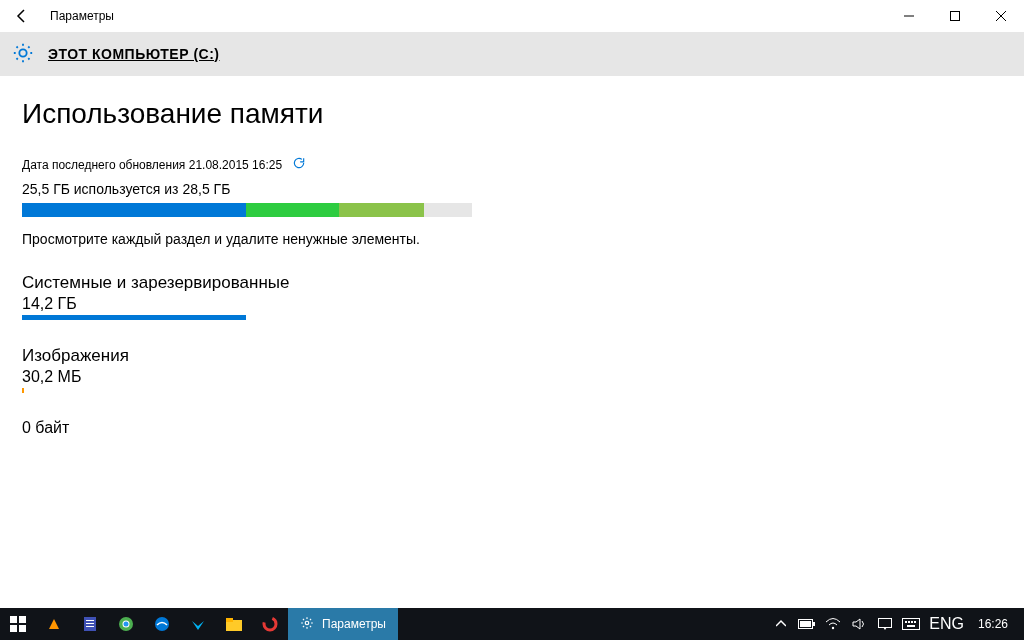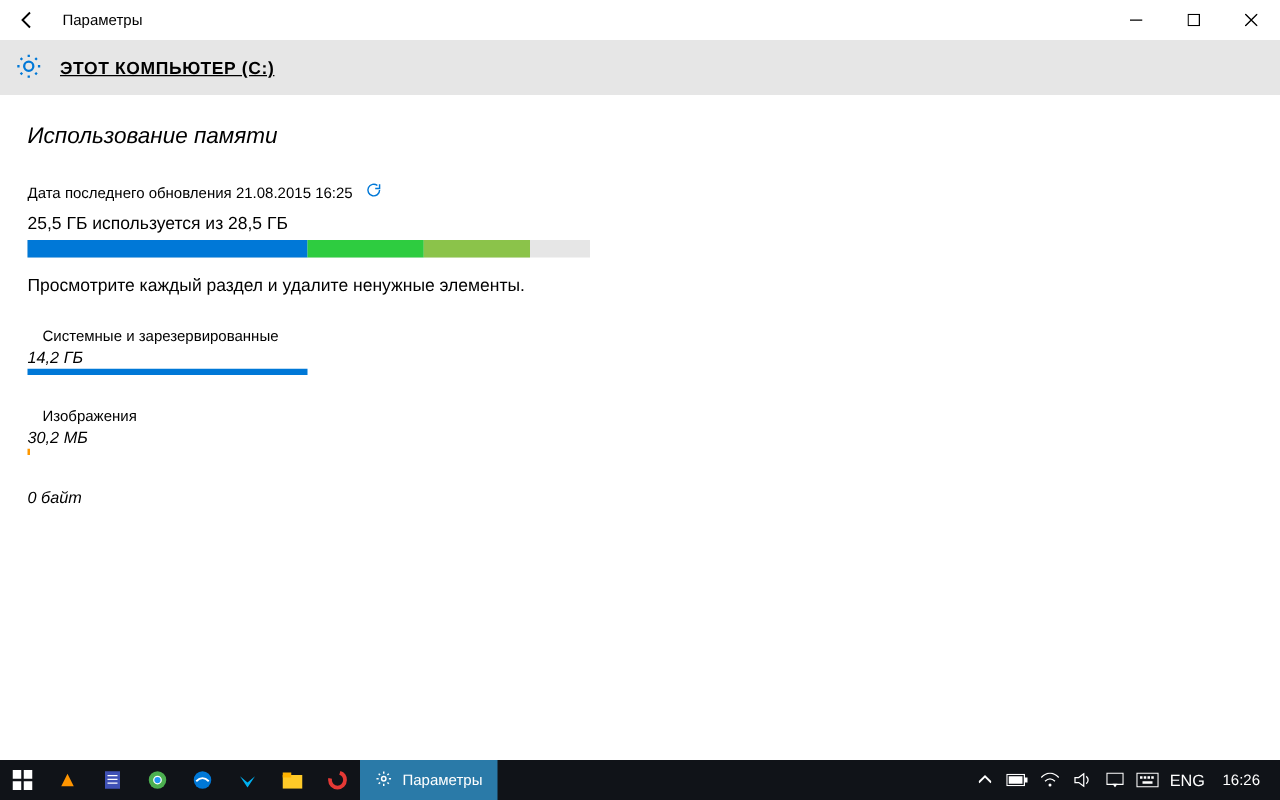--- a/index.html
+++ b/index.html
@@ -46,21 +46,21 @@
   .gear {
     color: #0078d7;
   }
   .header .drive {
     font-size: 14px; font-weight: 600; letter-spacing: 0.5px;
   }
   .content {
     padding: 22px 22px 0 22px;
   }
   .h1 {
-    font-size: 18px; font-weight: 300; font-style: italic;
+    font-size: 28px; font-weight: 300;
   }
   .meta {
     margin-top: 26px;
     display: flex; align-items: center; gap: 10px;
     font-size: 12px;
   }
   .refresh {
     color: #0078d7; cursor: pointer;
   }
   .usage-line {
@@ -68,22 +68,22 @@
   }
   .mainbar {
     margin-top: 6px;
     width: 450px; height: 14px;
     display: flex;
     background: #e6e6e6;
   }
   .mainbar > div { height: 100%; }
   .hint { margin-top: 14px; font-size: 14px; }
   .cat { margin-top: 26px; cursor: pointer; }
-  .cat .name { font-size: 12px; margin-left: 12px; }
-  .cat .val { font-size: 13px; margin-top: 2px; font-style: italic; }
+  .cat .name { font-size: 17px; }
+  .cat .val { font-size: 16px; margin-top: 2px; }
   .cat .bar {
     margin-top: 2px; width: 450px; height: 5px;
     position: relative;
   }
   .cat .bar .fill { height: 100%; }
 
   .taskbar {
     position: absolute; left: 0; right: 0; bottom: 0;
     height: 32px;
     background: #101318;
@@ -107,21 +107,21 @@
   .tray {
     display: flex; align-items: center; gap: 2px;
     padding-right: 8px;
   }
   .tray .tr-icon {
     width: 24px; height: 32px;
     display: flex; align-items: center; justify-content: center;
     cursor: pointer;
   }
   .tray .lang {
-    padding: 0 4px; font-size: 13px; cursor: pointer;
+    padding: 0 4px; font-size: 16px; cursor: pointer;
   }
   .tray .clock {
     padding: 0 8px; font-size: 12px; cursor: pointer;
   }
 </style>
 </head>
 <body>
 
 <div class="titlebar">
   <div class="back">

